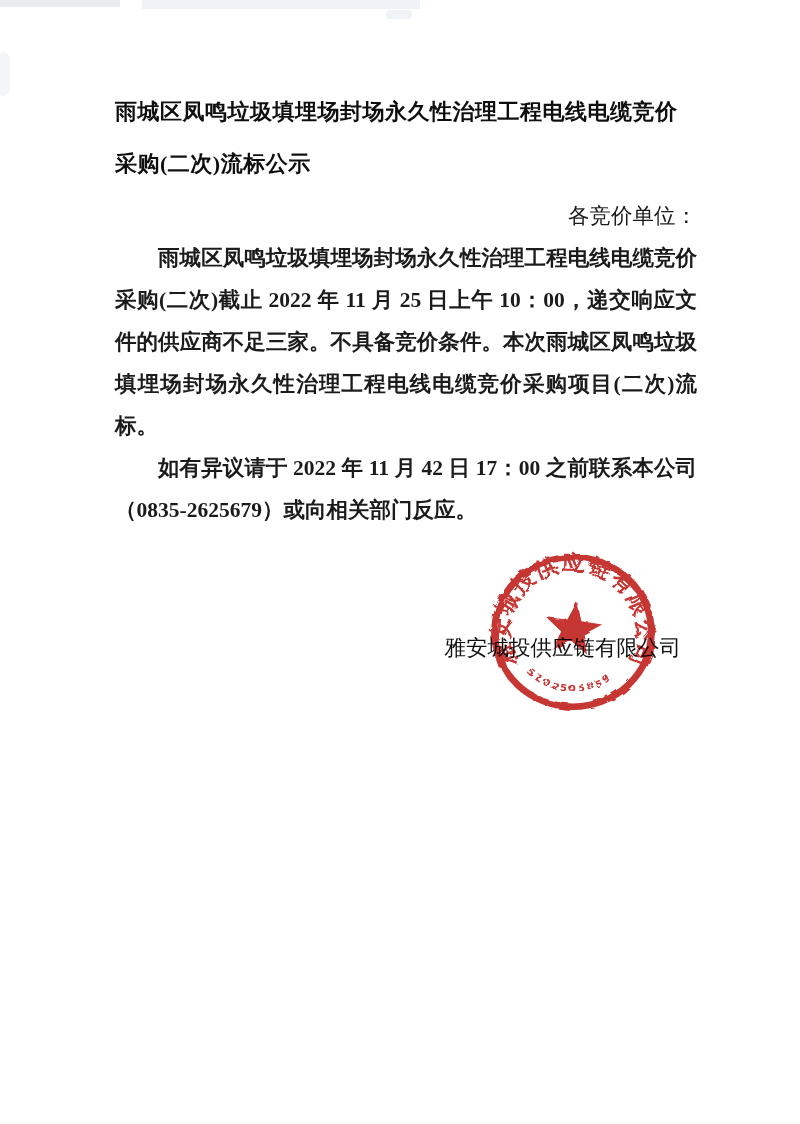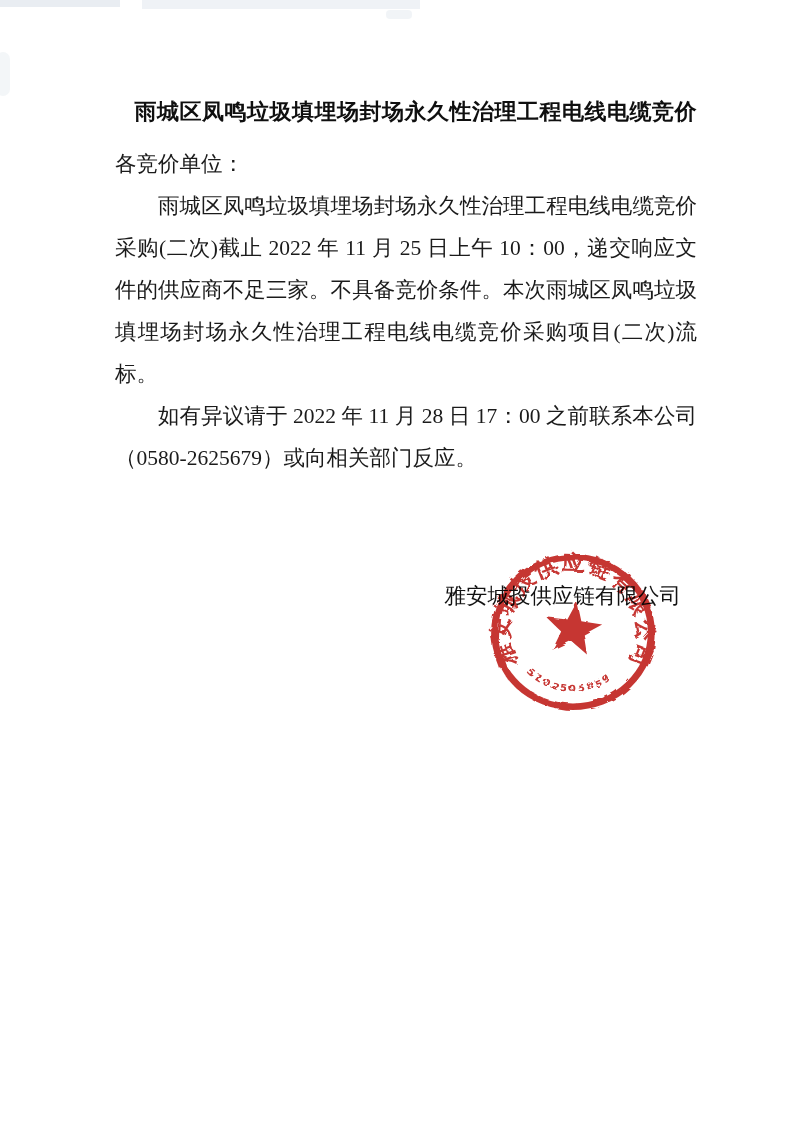--- a/index.html
+++ b/index.html
@@ -24,32 +24,32 @@
     position: absolute;
     left: 115px;
     top: 86px;
     width: 582px;
     color: #1b1b1b;
   }
   .doc-title {
     font-size: 22px;
     font-weight: bold;
     line-height: 52px;
-    text-align: right;
+    text-align: left;
     color: #0f0f0f;
     letter-spacing: 0.5px;
   }
   .body-text {
     margin-top: 5px;
     font-size: 21.5px;
     line-height: 42px;
   }
   .body-text p { margin: 0; text-align: justify; }
-  .body-text p.indent { text-indent: 2em; }
-  .body-text p.no-justify { text-align: left; }
+  .body-text p.indent { text-indent: 2em; font-weight: bold; }
+  .body-text p.no-justify { text-align: right; }
 
   .signature {
     margin-top: 96px;
     font-size: 21.5px;
     line-height: 42px;
     text-align: right;
     padding-right: 16px;
     color: #121212;
   }
 
@@ -72,26 +72,27 @@
 
   <div class="scan-artifact sa1"></div>
   <div class="scan-artifact sa2"></div>
   <div class="scan-artifact sa3"></div>
   <div class="scan-artifact sa4"></div>
 
   <div class="content">
 
     <div class="doc-title">
       <div>雨城区凤鸣垃圾填埋场封场永久性治理工程电线电缆竞价</div>
+      <div>采购(二次)流标公示</div>
     </div>
 
     <div class="body-text">
       <p class="no-justify">各竞价单位：</p>
       <p class="indent">雨城区凤鸣垃圾填埋场封场永久性治理工程电线电缆竞价采购(二次)截止 2022 年 11 月 25 日上午 10：00，递交响应文件的供应商不足三家。不具备竞价条件。本次雨城区凤鸣垃圾填埋场封场永久性治理工程电线电缆竞价采购项目(二次)流标。</p>
-      <p class="indent">如有异议请于 2022 年 11 月 28 日 17：00 之前联系本公司（0580-2625679）或向相关部门反应。</p>
+      <p class="indent">如有异议请于 2022 年 11 月 42 日 17：00 之前联系本公司（0835-2625679）或向相关部门反应。</p>
     </div>
 
     <div class="signature">
       <div>雅安城投供应链有限公司</div>
     </div>
 
   </div>
 
   <div class="seal">
     <svg viewBox="0 0 200 200" preserveAspectRatio="none" aria-hidden="true">

